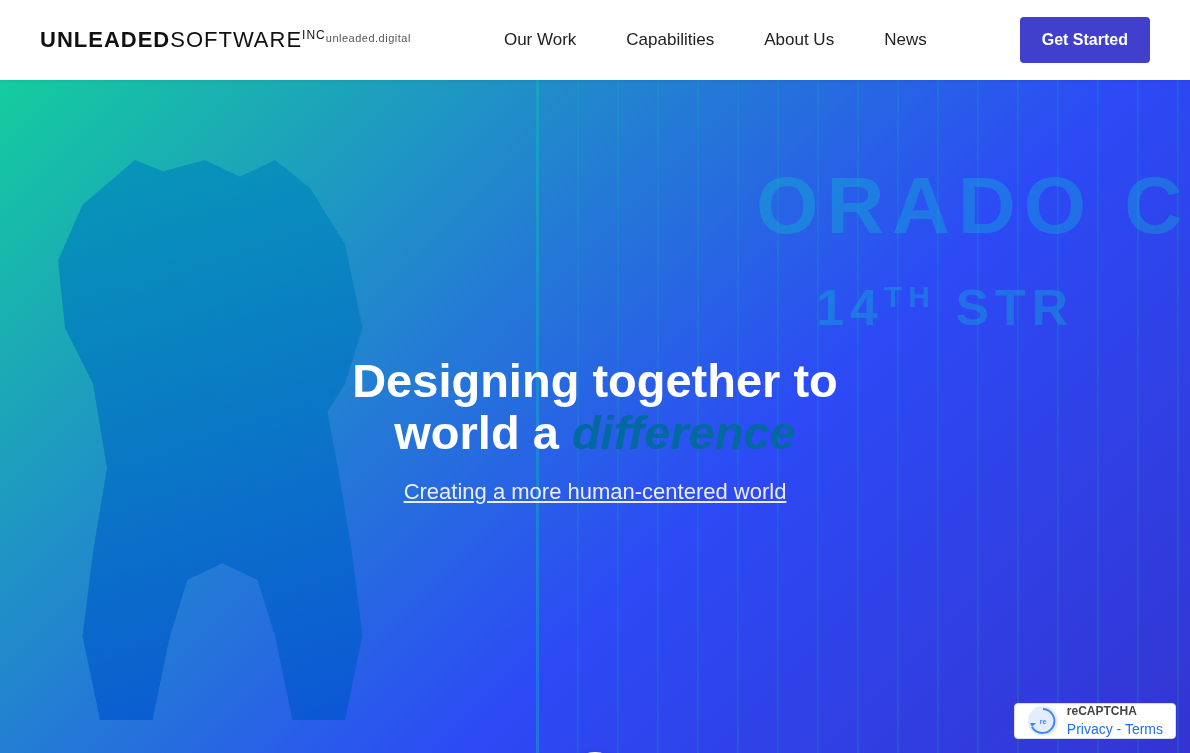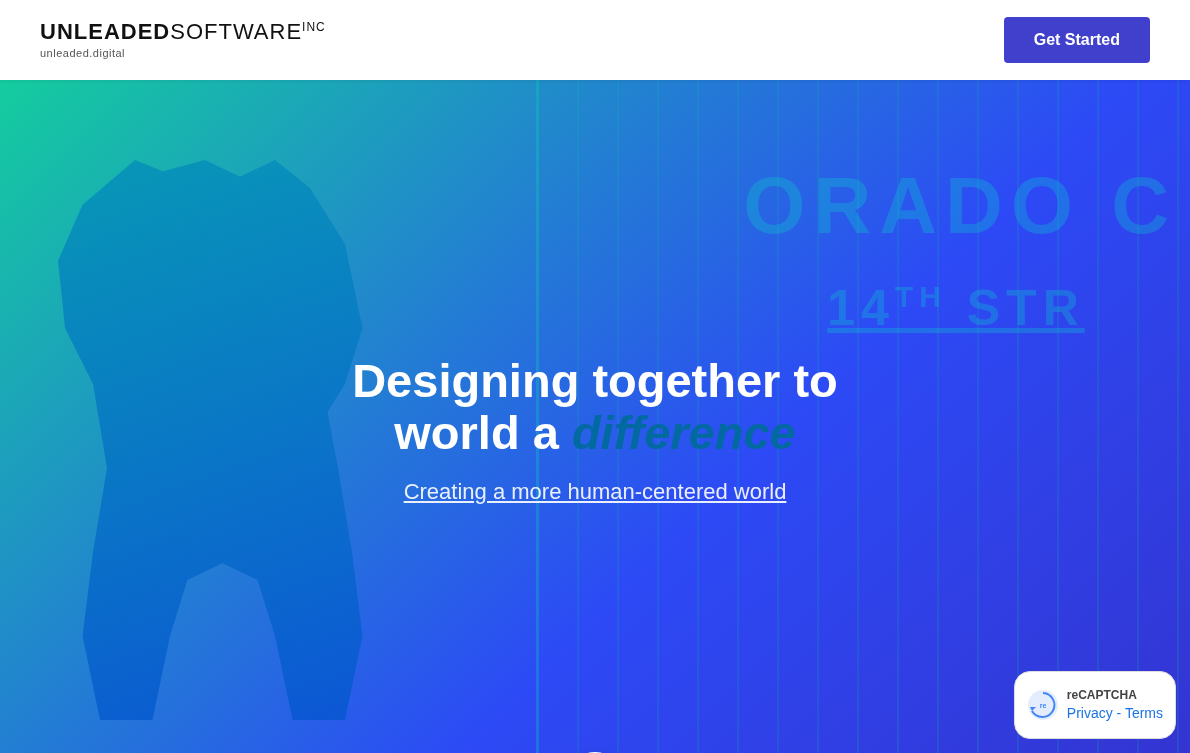--- a/index.html
+++ b/index.html
@@ -13,21 +13,21 @@
       background: #fff;
       display: flex;
       align-items: center;
       justify-content: space-between;
       padding: 0 40px;
       z-index: 100;
       box-shadow: 0 1px 4px rgba(0,0,0,0.08);
     }
     .logo-wrapper {
       display: flex;
-      flex-direction: column;
+      flex-direction: row;
       line-height: 1;
       justify-content: space-between;
     }
     .logo-main {
       font-size: 22px;
       font-weight: 900;
       letter-spacing: 1px;
       color: #111;
       text-transform: uppercase;
     }
@@ -47,21 +47,21 @@
     }
     .nav-links a {
       text-decoration: none;
       color: #222;
       font-size: 17px;
       font-weight: 500;
     }
     .btn-get-started {
       background: #4040cc;
       color: #fff;
-      padding: 14px 30px;
+      padding: 14px 22px;
       border: none;
       border-radius: 4px;
       font-size: 16px;
       font-weight: 600;
       cursor: pointer;
     }
 
     
     .hero {
       position: relative;
@@ -105,21 +105,21 @@
         transparent,
         transparent 38px,
         rgba(0,200,160,0.15) 38px,
         rgba(0,200,160,0.15) 40px
       );
       border-left: 3px solid rgba(0,220,180,0.3);
     }
     
     .street-text {
       position: absolute;
-      right: 13px;
+      right: 0;
       top: 80px;
       font-size: 80px;
       font-weight: 900;
       color: rgba(0,230,200,0.25);
       letter-spacing: 8px;
       white-space: nowrap;
     }
     .hero-content {
       position: absolute;
       inset: 0;
@@ -166,22 +166,22 @@
       z-index: 10;
     }
 
     
     .recaptcha-area {
       position: fixed;
       bottom: 14px;
       right: 14px;
       background: #fff;
       border: 1px solid #ddd;
-      border-radius: 16px;
-      padding: 16px 12px;
+      border-radius: 4px;
+      padding: 0 12px;
       font-size: 11px;
       color: #555;
       display: flex;
       align-items: center;
       gap: 8px;
       z-index: 200;
     }
     .recaptcha-icon {
       width: 32px;
       height: 32px;
@@ -194,30 +194,44 @@
 <body>
 
 <nav class="navbar">
   <div class="logo-wrapper">
     <div class="logo-main">
       <span style="font-weight:900;">UNLEADED</span><span class="light" style="font-weight:300;">SOFTWARE</span><span class="inc">inc</span>
     </div>
     <div class="logo-sub">unleaded.digital</div>
   </div>
 
+  <ul class="nav-links">
+    <li>
+      <a href="#">Our Work</a>
+    </li>
+    <li>
+      <a href="#">Capabilities</a>
+    </li>
+    <li>
+      <a href="#">About Us</a>
+    </li>
+    <li>
+      <a href="#">News</a>
+    </li>
+  </ul>
 
   <button class="btn-get-started">Get Started</button>
 </nav>
 
 <section class="hero">
   <div class="hero-bg"></div>
 
   <div class="building-lines"></div>
   <div class="street-text">
-    ORADO C<br><span style="font-size:50px; margin-left:84px; letter-spacing:6px;text-decoration:underline;">14<sup style="font-size:30px;">TH</sup> STR</span>
+    ORADO C<br><span style="font-size:50px; margin-left:60px; letter-spacing:6px;">14<sup style="font-size:30px;">TH</sup> STR</span>
   </div>
 
   <div class="bear-shape"></div>
 
   <div class="hero-content">
     <h1 class="hero-title">
       <span>Designing together to</span><br>
       <span>world a </span><span class="highlight">difference</span>
     </h1>
     <p class="hero-subtitle">Creating a more human-centered world</p>

